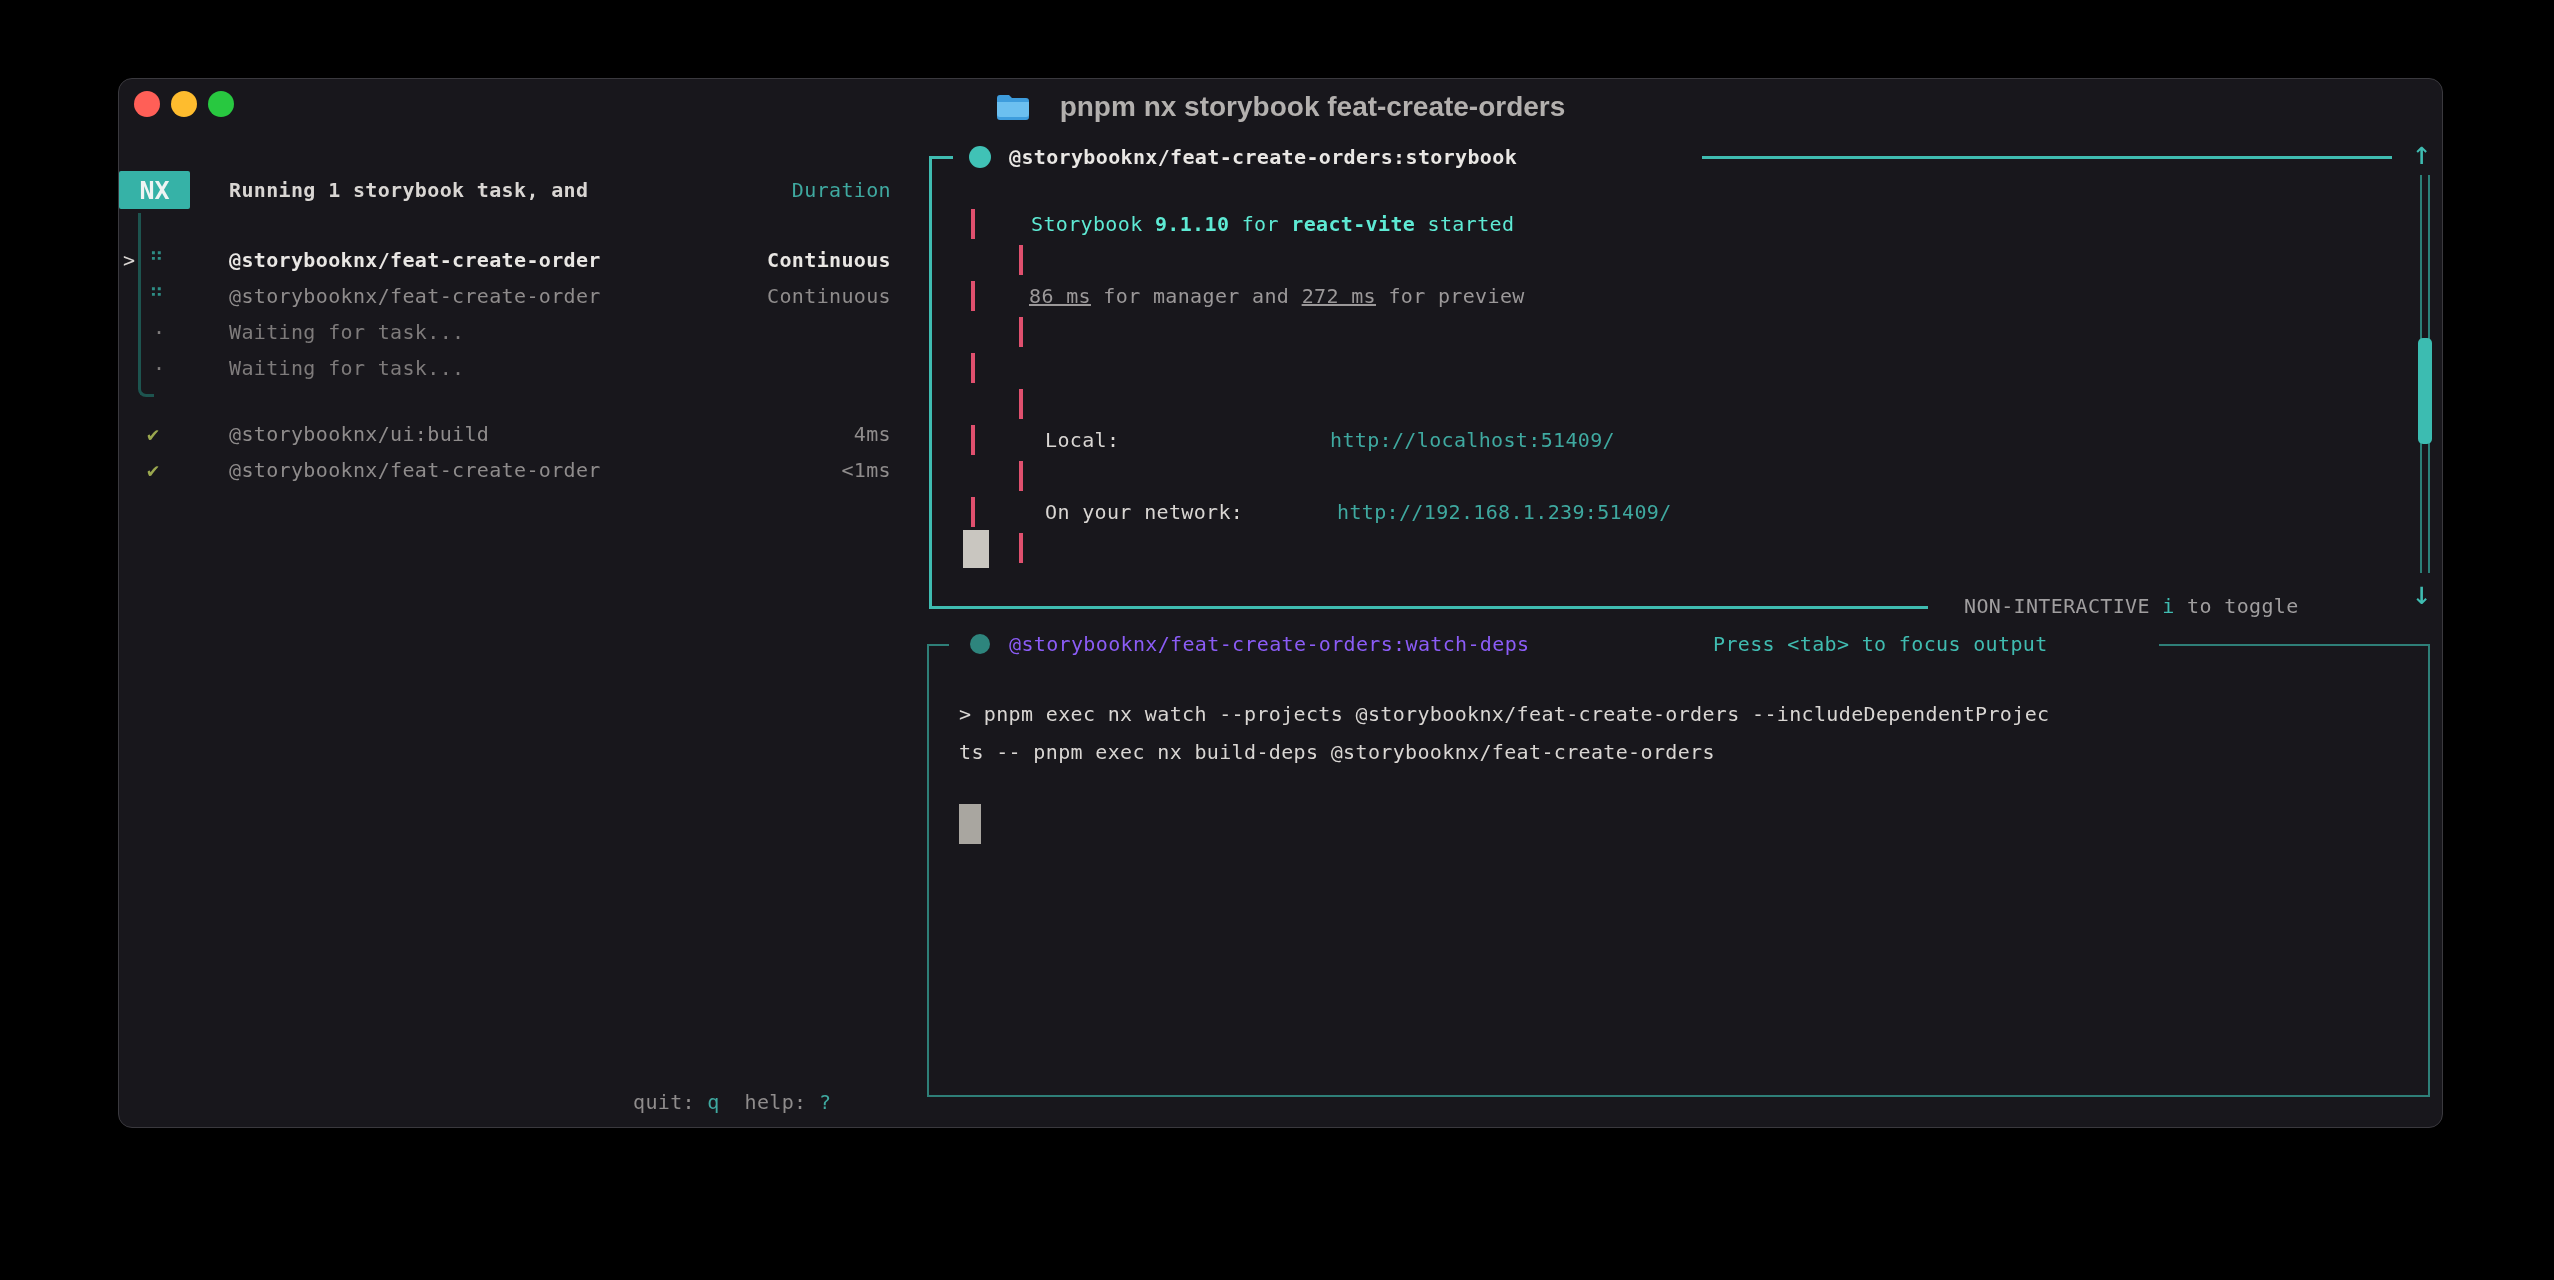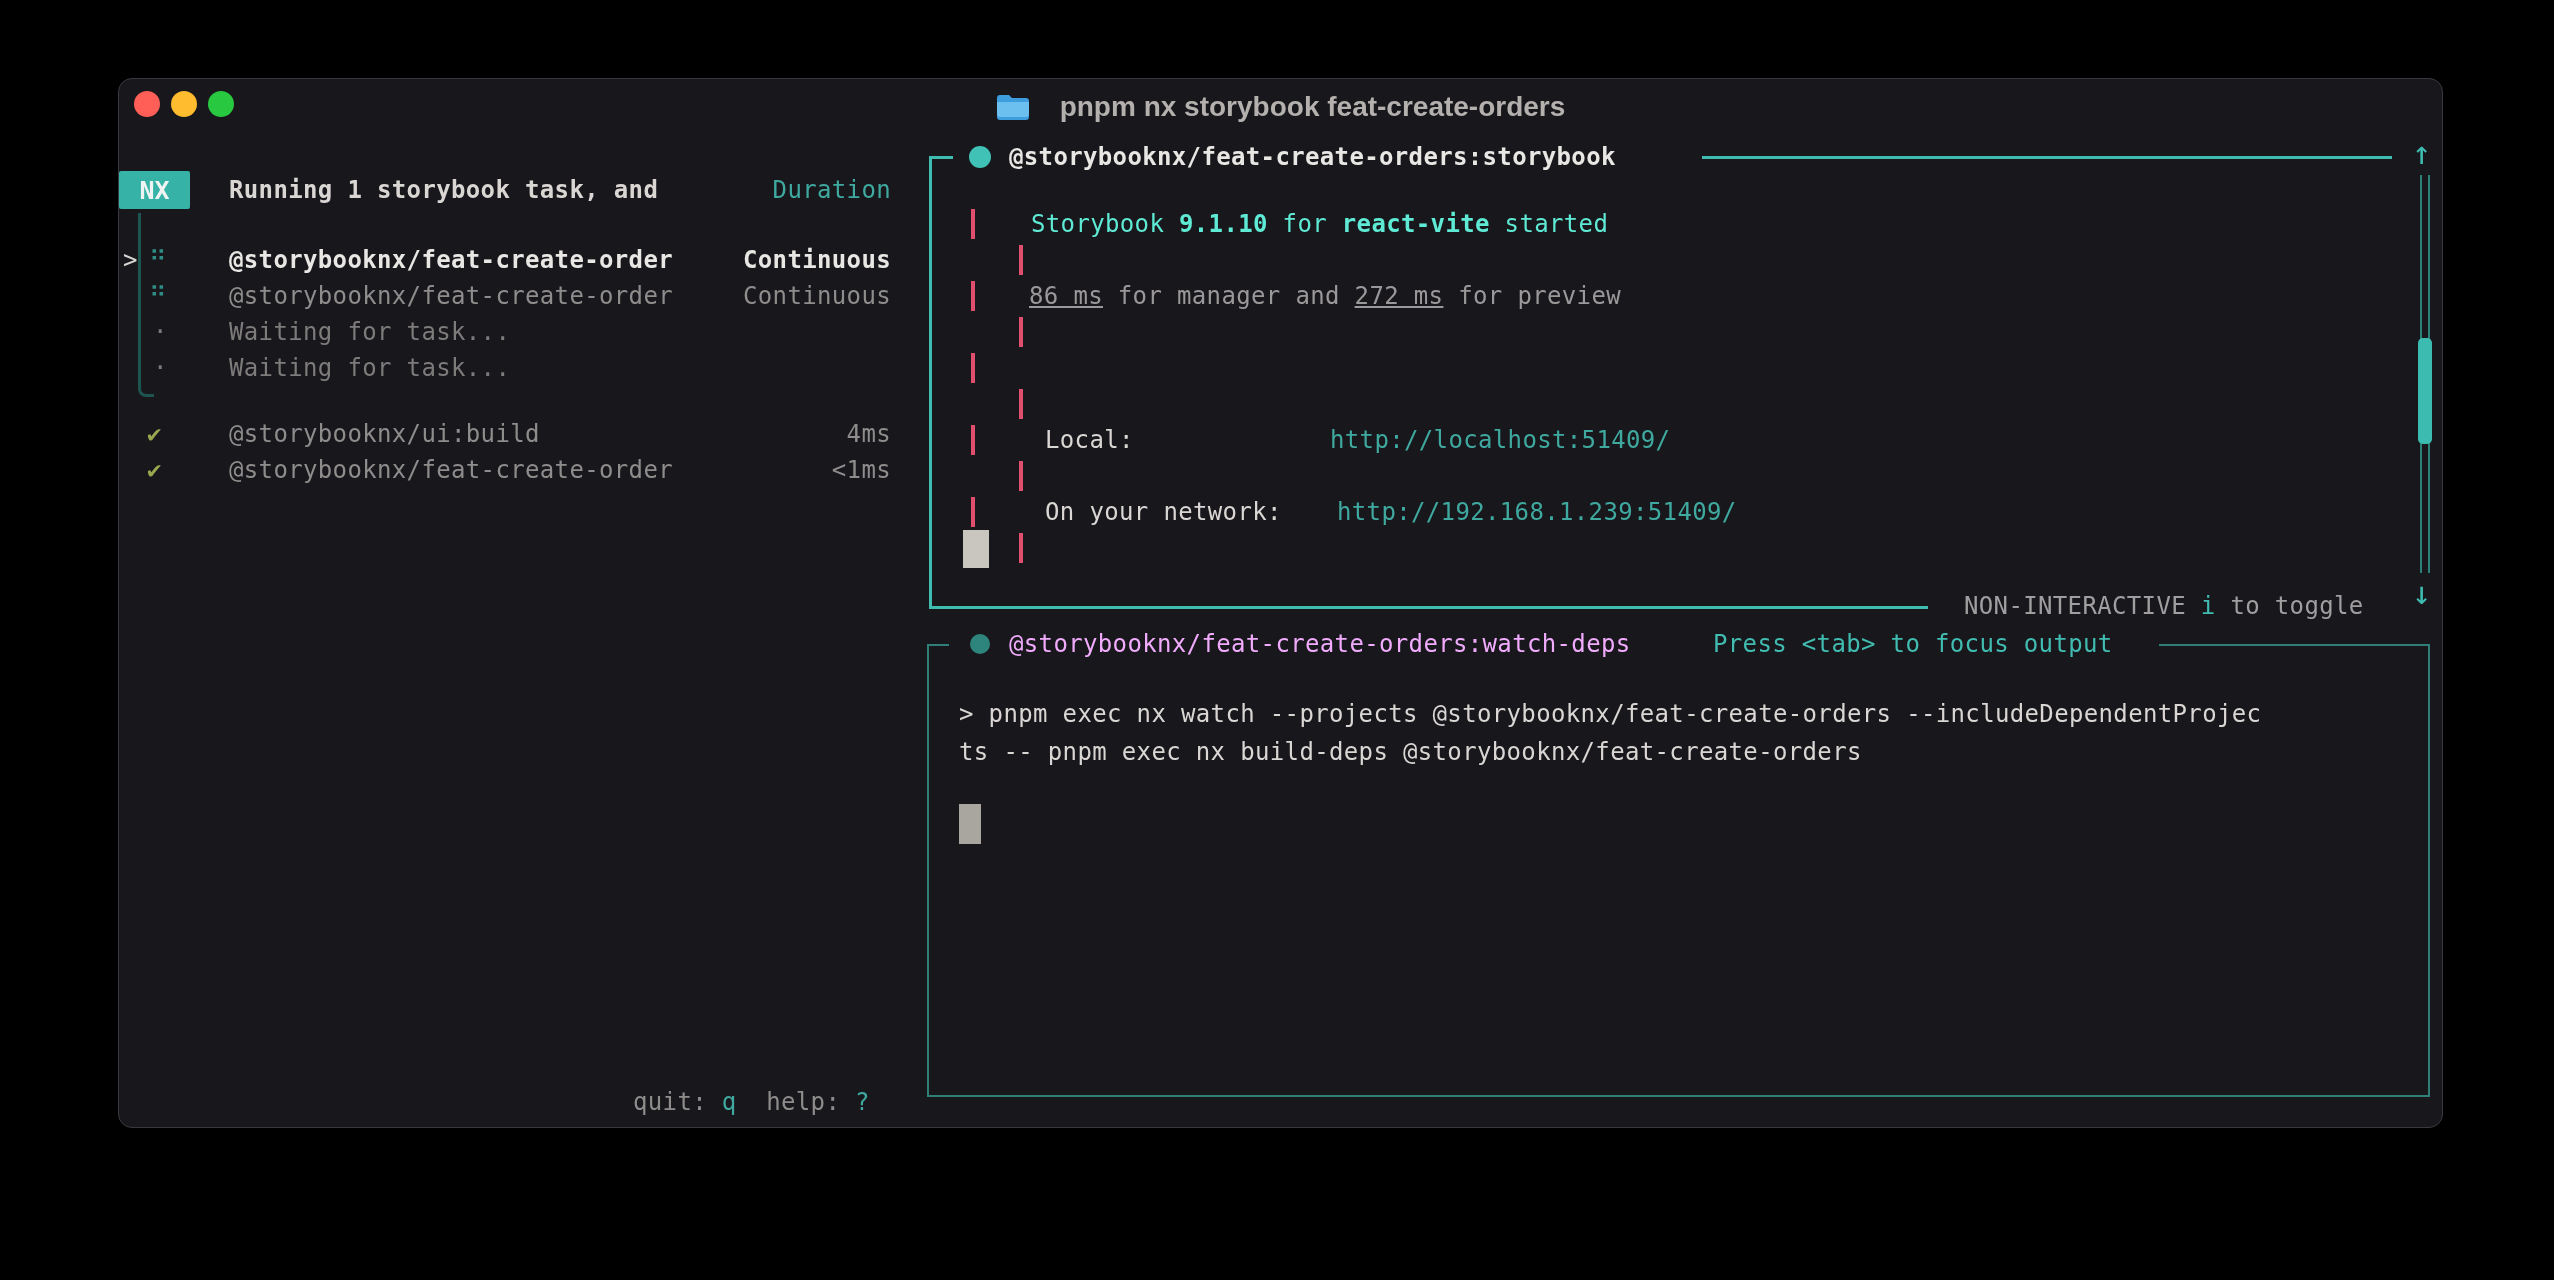--- a/index.html
+++ b/index.html
@@ -1,17 +1,17 @@
 <!DOCTYPE html>
 <html><head>
 <meta charset="utf-8">
 <style>
   html,body{margin:0;padding:0;background:#000;width:2554px;height:1280px;overflow:hidden;}
   *{box-sizing:border-box;}
-  .mono{font-family:"DejaVu Sans Mono","Liberation Mono",monospace;font-size:24px;line-height:36px;letter-spacing:0.35px;white-space:pre;}
+  .mono{font-family:"DejaVu Sans Mono","Liberation Mono",monospace;font-size:20px;line-height:36px;letter-spacing:0.35px;white-space:pre;}
   #window{position:absolute;left:118px;top:78px;width:2325px;height:1050px;background:#18171c;border:1px solid #3a393e;border-radius:14px;}
   
   .titlebar{position:absolute;left:0;top:0;width:100%;height:52px;}
   .tlight{position:absolute;top:12px;width:26px;height:26px;border-radius:50%;}
   .title-center{position:absolute;left:0;top:6px;width:100%;height:44px;display:flex;align-items:center;justify-content:center;gap:30px;}
   .title-text{font-family:"Liberation Sans","DejaVu Sans",sans-serif;font-weight:bold;font-size:28px;color:#b3b0ae;}
   
   .tl{position:absolute;color:#8f8c8c;}
   .bold{font-weight:bold;}
   .white{color:#e9e7e4;}
@@ -125,21 +125,21 @@
   <div class="sb-thumb"></div>
   <div class="sb-arrow" style="left:2293px;top:498px;">↓</div>
 
   <div class="b-dim" style="left:808px;top:565px;width:2px;height:453px;"></div>
   <div class="b-dim" style="left:2309px;top:565px;width:2px;height:453px;"></div>
   <div class="b-dim" style="left:808px;top:1016px;width:1503px;height:2px;"></div>
   <div class="b-dim" style="left:808px;top:565px;width:22px;height:2px;"></div>
   <div class="b-dim" style="left:2040px;top:565px;width:271px;height:2px;"></div>
 
   <div class="bullet" style="left:851px;top:555px;width:20px;height:20px;background:#2e857d;"></div>
-  <div class="tl mono" style="left:890px;top:547px;color:#f0abfc;">@storybooknx/feat-create-orders:watch-deps</div>
+  <div class="tl mono" style="left:890px;top:547px;color:#8b5cf6;">@storybooknx/feat-create-orders:watch-deps</div>
   <div class="tl mono brightteal" style="left:1594px;top:547px;">Press &lt;tab&gt; to focus output</div>
 
   <div class="tl mono softwhite" style="left:840px;top:617px;">&gt; pnpm exec nx watch --projects @storybooknx/feat-create-orders --includeDependentProjec</div>
   <div class="tl mono softwhite" style="left:840px;top:655px;">ts -- pnpm exec nx build-deps @storybooknx/feat-create-orders</div>
 
   <div class="cursor" style="left:840px;top:725px;width:22px;height:40px;background:#a9a6a0;"></div>
 
 </div>
 
 </body></html>

